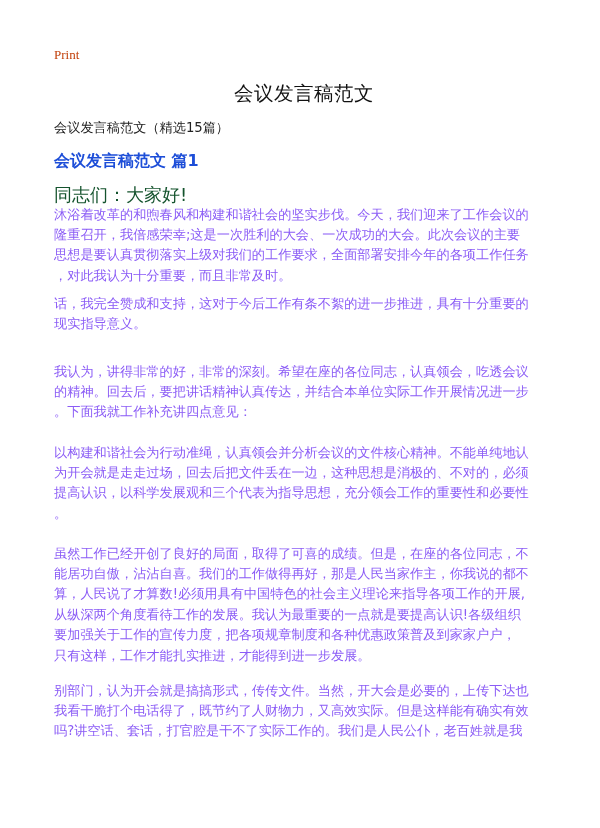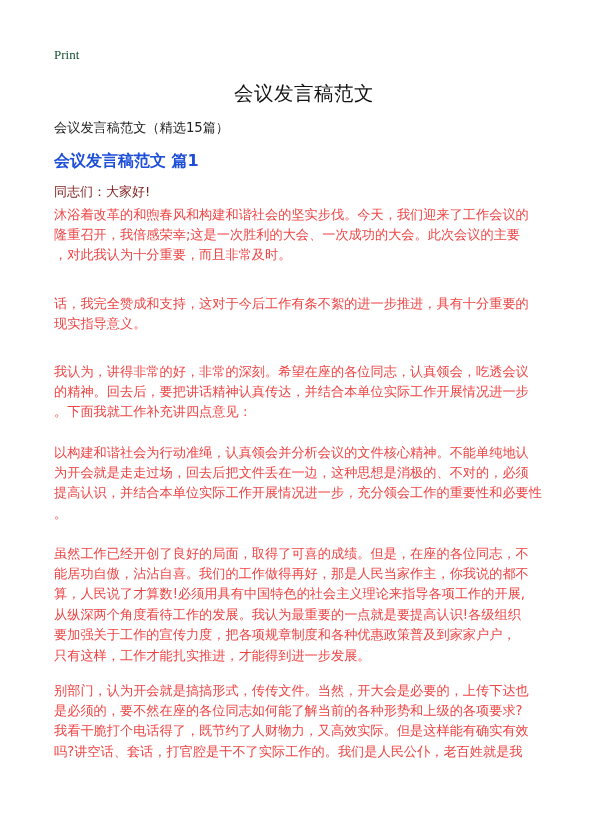--- a/index.html
+++ b/index.html
@@ -1,71 +1,71 @@
 <!DOCTYPE html>
 <html><head>
 <meta charset="utf-8">
 <style>
   html, body { margin:0; padding:0; background:#ffffff; }
   body { width:600px; height:828px; overflow:hidden; position:relative;
          font-family:"DejaVu Sans", sans-serif; color:#1a1a1a; }
   .page { position:absolute; left:54px; top:0; width:500px; }
-  .print { position:absolute; top:47px; left:0; font-family:"Liberation Serif", serif; font-size:13px; color:#14532d; }
+  .print { position:absolute; top:47px; left:0; font-family:"Liberation Serif", serif; font-size:13px; color:#c2410c; }
   .title { position:absolute; top:80px; left:0; width:500px; text-align:center; font-size:19.5px; color:#111; letter-spacing:0.5px; }
   .subtitle { position:absolute; top:119px; left:0; font-size:13.2px; color:#222; }
   .heading { position:absolute; top:151px; left:0; font-size:16px; font-weight:bold; color:#1d4ed8; }
-  .greet { position:absolute; top:183px; left:0; font-size:13px; color:#7f1d1d; }
-  .para { position:absolute; left:0; width:490px; font-size:13.2px; line-height:20.2px; color:#ef4444; }
+  .greet { position:absolute; top:183px; left:0; font-size:18px; color:#14532d; }
+  .para { position:absolute; left:0; width:490px; font-size:13.2px; line-height:20.2px; color:#8b5cf6; }
   .para span { display:block; white-space:nowrap; }
 </style>
 </head>
 <body>
 
 <div class="page">
   <div class="print">Print</div>
   <div class="title">会议发言稿范文</div>
   <div class="subtitle">会议发言稿范文（精选15篇）</div>
   <div class="heading">会议发言稿范文 篇1</div>
   <div class="greet">同志们：大家好!</div>
 
   <div class="para" style="top:205px;">
     <span>沐浴着改革的和煦春风和构建和谐社会的坚实步伐。今天，我们迎来了工作会议的</span>
     <span>隆重召开，我倍感荣幸;这是一次胜利的大会、一次成功的大会。此次会议的主要</span>
+    <span>思想是要认真贯彻落实上级对我们的工作要求，全面部署安排今年的各项工作任务</span>
     <span>，对此我认为十分重要，而且非常及时。</span>
   </div>
 
   <div class="para" style="top:294px;">
     <span>话，我完全赞成和支持，这对于今后工作有条不絮的进一步推进，具有十分重要的</span>
     <span>现实指导意义。</span>
   </div>
 
   <div class="para" style="top:362px;">
     <span>我认为，讲得非常的好，非常的深刻。希望在座的各位同志，认真领会，吃透会议</span>
     <span>的精神。回去后，要把讲话精神认真传达，并结合本单位实际工作开展情况进一步</span>
     <span>。下面我就工作补充讲四点意见：</span>
   </div>
 
   <div class="para" style="top:443px;">
     <span>以构建和谐社会为行动准绳，认真领会并分析会议的文件核心精神。不能单纯地认</span>
     <span>为开会就是走走过场，回去后把文件丢在一边，这种思想是消极的、不对的，必须</span>
-    <span>提高认识，并结合本单位实际工作开展情况进一步，充分领会工作的重要性和必要性</span>
+    <span>提高认识，以科学发展观和三个代表为指导思想，充分领会工作的重要性和必要性</span>
     <span>。</span>
   </div>
 
   <div class="para" style="top:544px;">
     <span>虽然工作已经开创了良好的局面，取得了可喜的成绩。但是，在座的各位同志，不</span>
     <span>能居功自傲，沾沾自喜。我们的工作做得再好，那是人民当家作主，你我说的都不</span>
     <span>算，人民说了才算数!必须用具有中国特色的社会主义理论来指导各项工作的开展,</span>
     <span>从纵深两个角度看待工作的发展。我认为最重要的一点就是要提高认识!各级组织</span>
     <span>要加强关于工作的宣传力度，把各项规章制度和各种优惠政策普及到家家户户，</span>
   </div>
 
   <div class="para" style="top:646px;">
     <span>只有这样，工作才能扎实推进，才能得到进一步发展。</span>
   </div>
 
   <div class="para" style="top:681px;">
     <span>别部门，认为开会就是搞搞形式，传传文件。当然，开大会是必要的，上传下达也</span>
-    <span>是必须的，要不然在座的各位同志如何能了解当前的各种形势和上级的各项要求?</span>
     <span>我看干脆打个电话得了，既节约了人财物力，又高效实际。但是这样能有确实有效</span>
     <span>吗?讲空话、套话，打官腔是干不了实际工作的。我们是人民公仆，老百姓就是我</span>
   </div>
 </div>
 
 </body></html>

